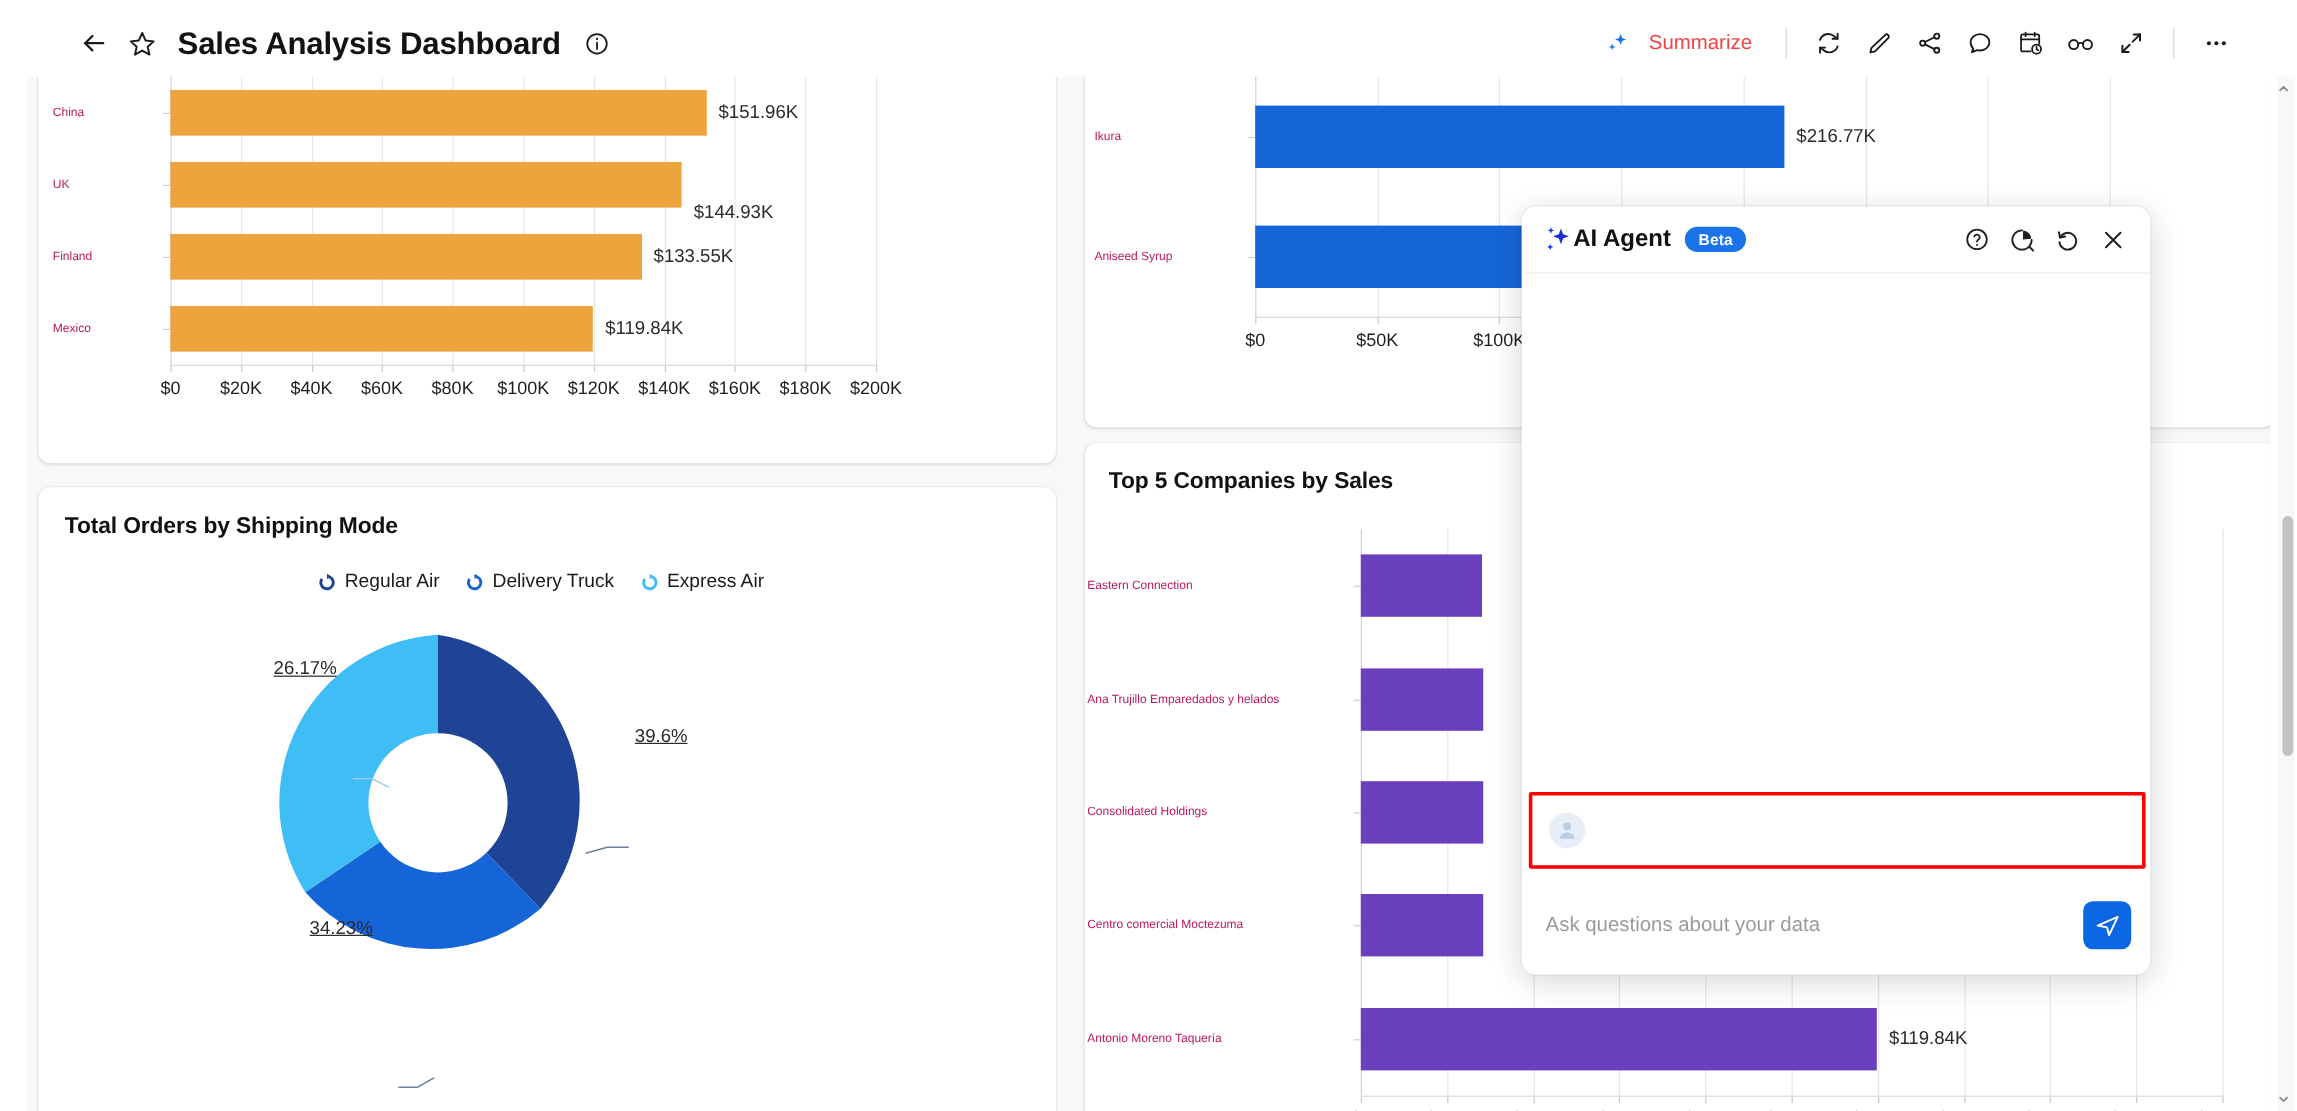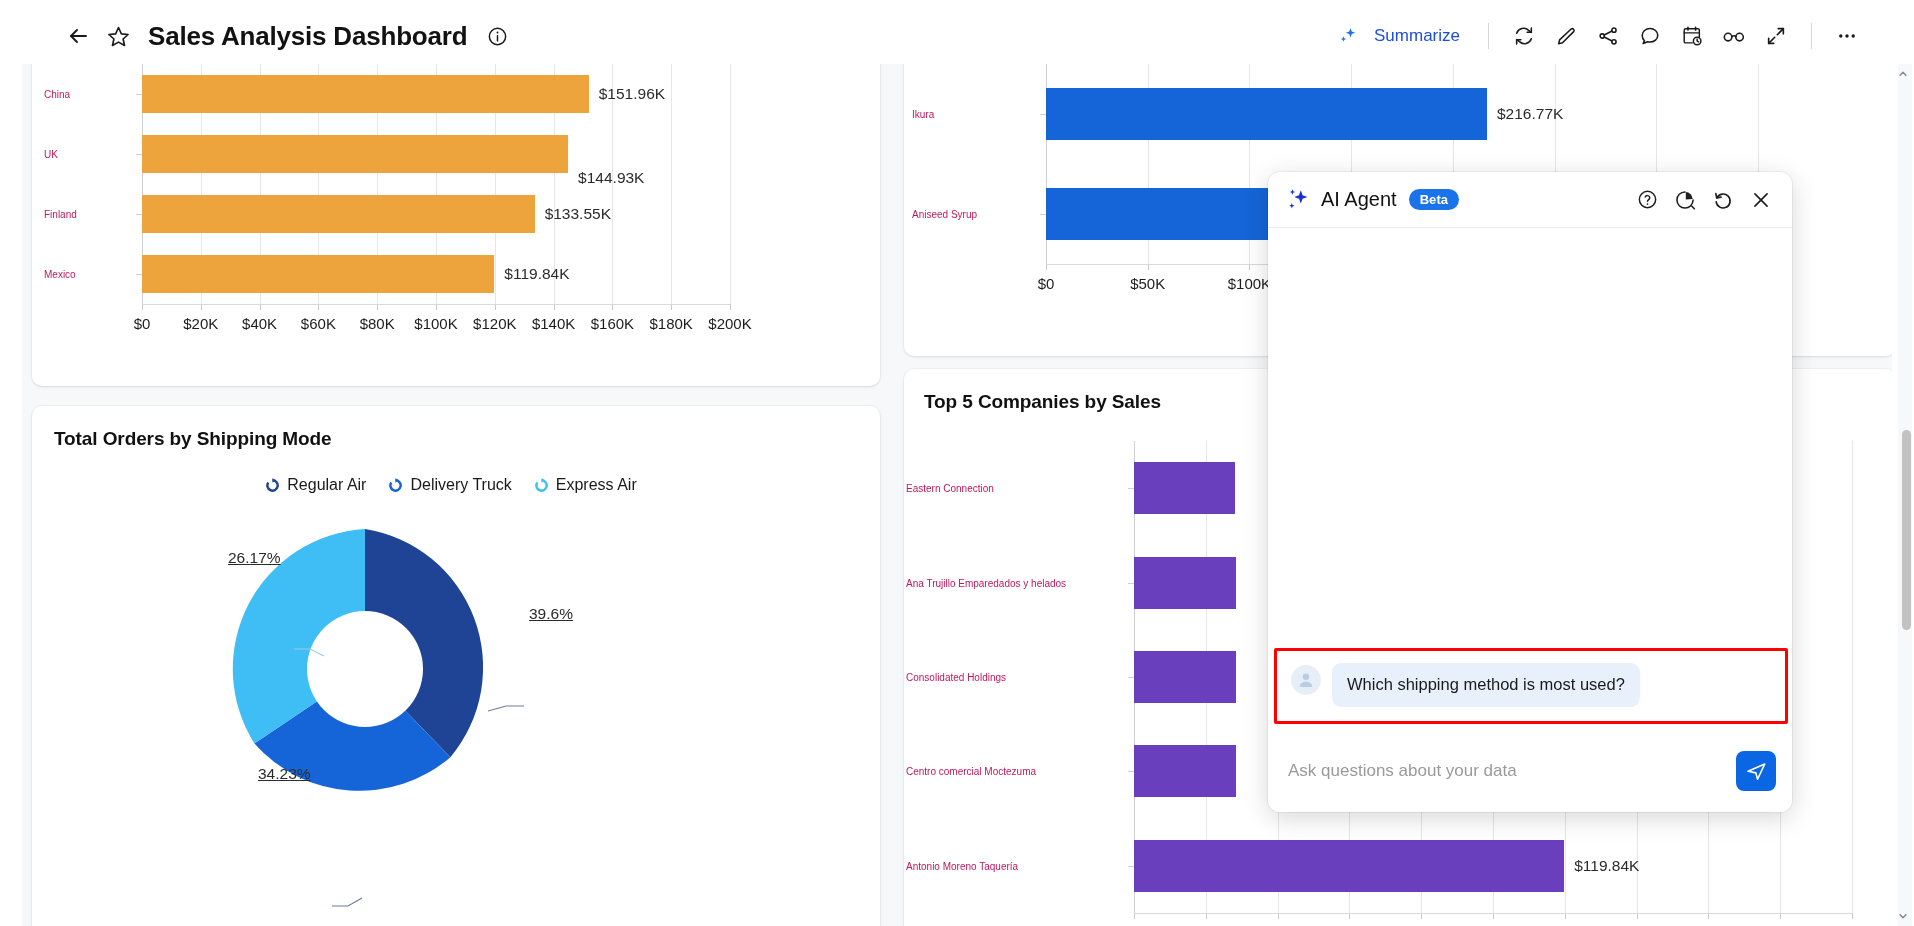--- a/index.html
+++ b/index.html
@@ -21,21 +21,21 @@
   .icon-btn {
     width: 40px; height: 40px; display:flex; align-items:center; justify-content:center;
     border-radius: 6px; cursor: pointer; color:#1a1a1a; flex: none;
   }
   .page-title {
     font-size: 26px; font-weight: 600; color:#121212; letter-spacing:-0.2px;
     margin-left: 10px; margin-right: 10px; white-space: nowrap;
   }
   .tb-right { margin-left:auto; display:flex; align-items:center; gap: 4px; }
   .summarize-btn {
-    display:flex; align-items:center; gap: 16px; color:#1d4ed8;
+    display:flex; align-items:center; gap: 16px; color:#ef4444;
     font-size: 17px; font-weight: 500; padding: 8px 12px; border-radius:6px; cursor:pointer;
     white-space:nowrap;
     justify-content:space-between;
   }
   .tb-divider { width:1px; height:26px; background:#d8d8d8; margin: 0 12px; }
   .icon-btn.sm { width: 38px; height: 38px; }
 
   
   .canvas {
     position:absolute; left:22px; top:64px; width:1870px; height:862px;
@@ -94,21 +94,21 @@
   #ai-panel {
     position:absolute; left: 1268px; top: 172px; width: 524px; height: 640px;
     background:#ffffff; border-radius: 12px;
     box-shadow: 0 6px 26px rgba(0,0,0,0.16), 0 0 0 1px rgba(0,0,0,0.05);
     display:flex; flex-direction:column; overflow:hidden; z-index: 40;
   }
   .ai-header {
     height: 56px; display:flex; align-items:center; padding: 0 16px 0 18px;
     border-bottom: 1px solid #ececec; flex: none;
   }
-  .ai-title { font-size: 20px; font-weight:400; color:#111; margin-left:10px; }
+  .ai-title { font-size: 20px; font-weight:700; color:#111; }
   .beta-badge {
     margin-left: 12px; background:#1a73e8; color:#fff; font-size:13px; font-weight:600;
     padding: 3px 11px; border-radius: 11px; letter-spacing:0.1px;
   }
   .ai-head-icons { margin-left:auto; display:flex; align-items:center; gap: 8px; }
   .ai-hicon {
     width:30px; height:30px; display:flex; align-items:center; justify-content:center;
     border-radius:6px; cursor:pointer; color:#1f1f1f;
   }
 
@@ -511,21 +511,20 @@
     <div class="ai-body">
       <div class="chat-highlight">
 
         <div class="msg">
           <div class="avatar-user">
             <svg width="20" height="20" viewBox="0 0 24 24" fill="#b9cde4">
               <circle cx="12" cy="8" r="3.9"></circle>
                 <path d="M4.6 20.4c0-4.1 3.3-6.3 7.4-6.3s7.4 2.2 7.4 6.3z"></path>
             </svg>
           </div>
-          <div class="bubble-user">Which shipping method is most used?</div>
         </div>
 
 
       </div>
     </div>
 
     <div class="ai-footer">
       <input class="ai-input" type="text" placeholder="Ask questions about your data" style="">
       <div class="send-btn">
         <svg width="23" height="23" viewBox="0 0 24 24" fill="none" stroke="#ffffff" stroke-width="1.7" stroke-linejoin="round">

